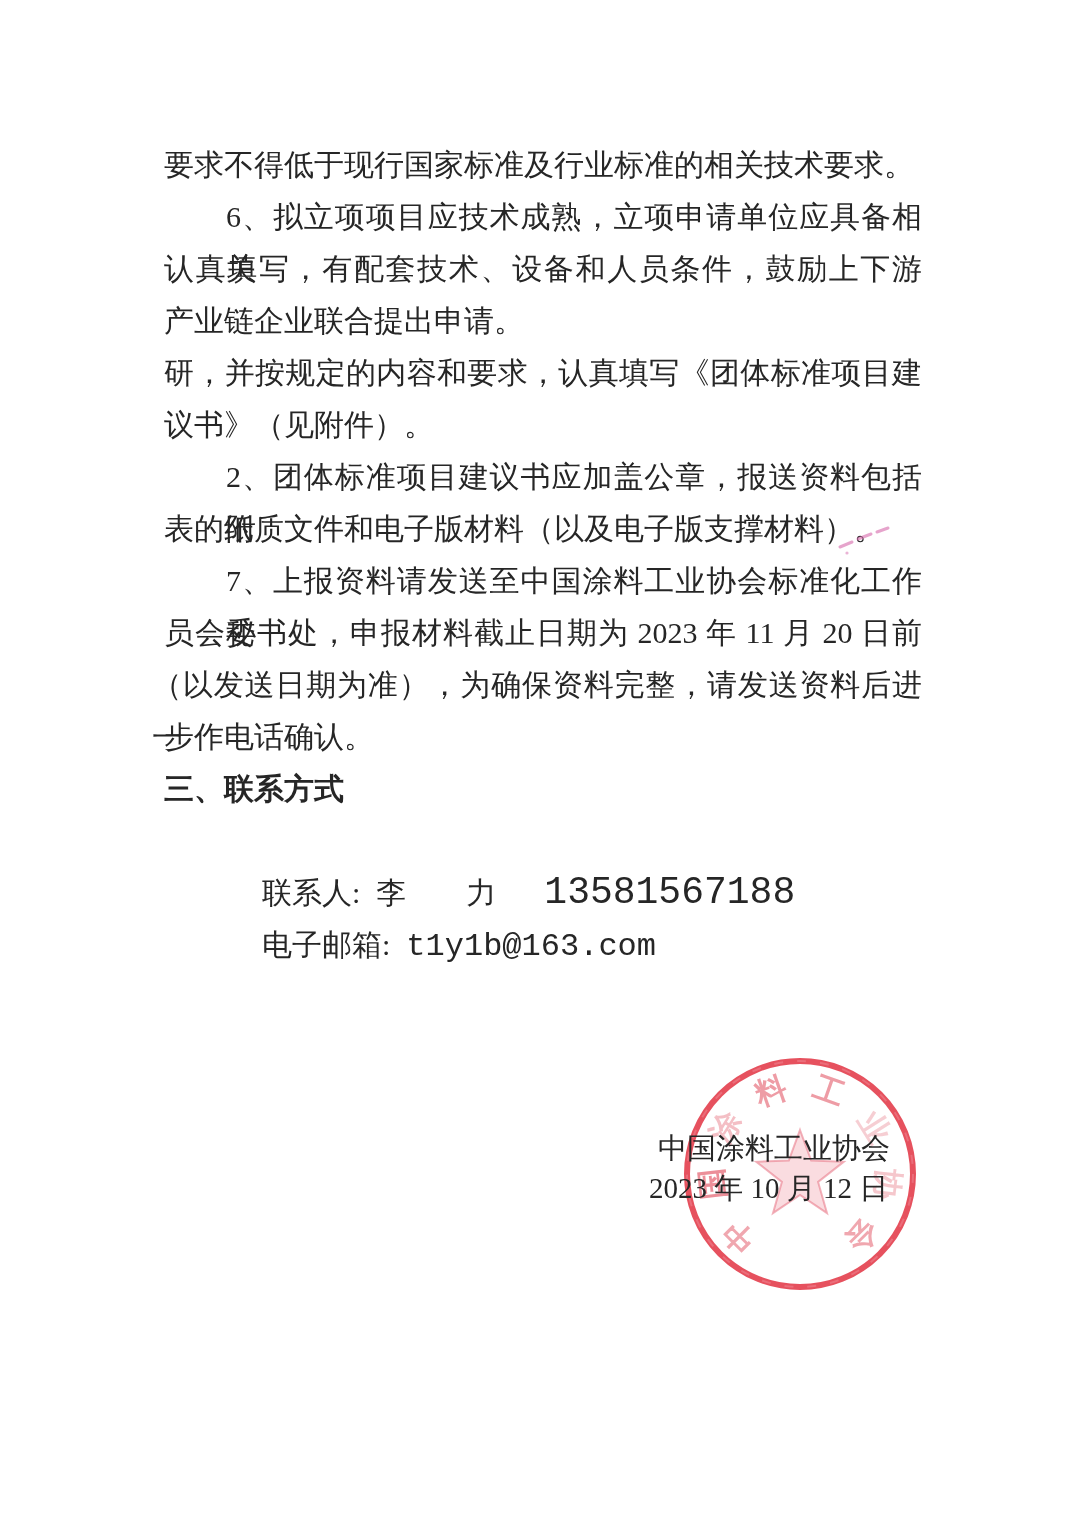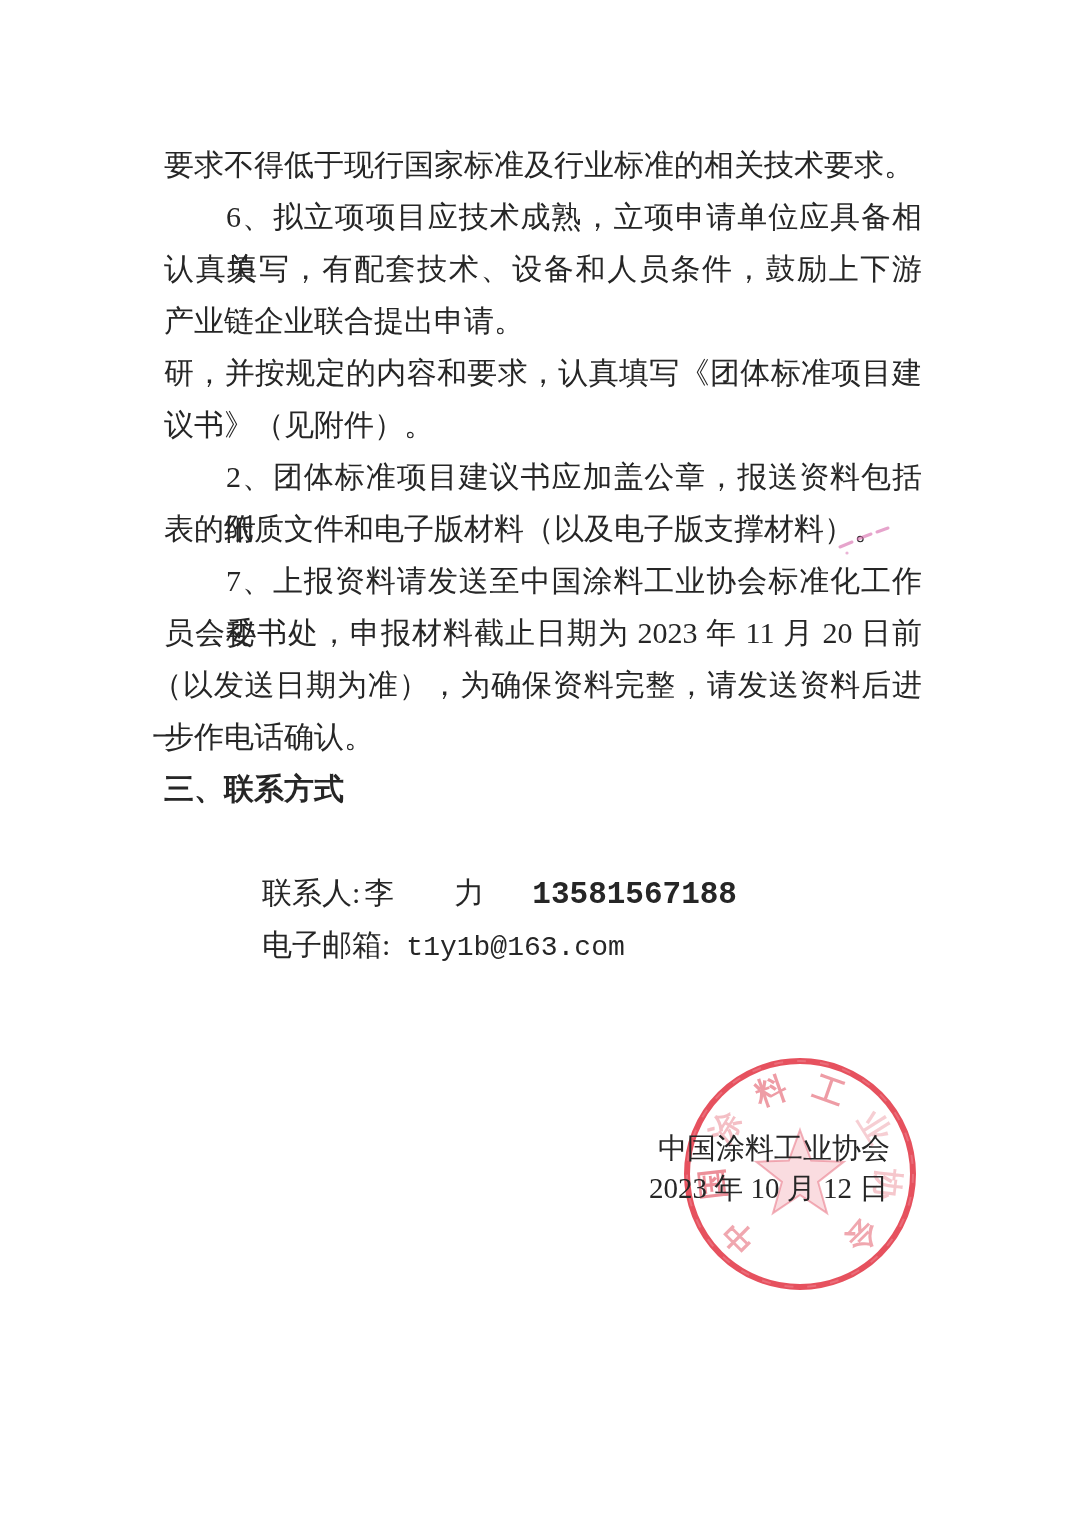--- a/index.html
+++ b/index.html
@@ -33,31 +33,30 @@
   .line.fill {
     white-space: normal;
     text-align: justify;
     text-align-last: justify;
     text-justify: inter-ideograph;
   }
   .line.indent { padding-left: 62px; }
   .line.heading { font-weight: 700; }
   .line.hang { margin-left: -12px; width: calc(100% + 12px); }
   .line.contact { padding-left: 53px; }
-  .contact .name { margin-left: 4px; }
+  .contact .name { margin-left: 16px; }
   .contact .phone {
     margin-left: 48px;
     font-family: "Liberation Mono", "DejaVu Sans Mono", monospace;
-    font-size: 31px;
-    font-weight: bold;
+    font-size: 38px;
   }
   .contact .email {
     margin-left: 16px;
     font-family: "Liberation Mono", "DejaVu Sans Mono", monospace;
-    font-size: 28px;
+    font-size: 32px;
   }
   
   .sig-org {
     position: absolute;
     left: 658px;
     top: 1116px;
     font-size: 29px;
     line-height: 40px;
     letter-spacing: 0px;
     z-index: 3;

